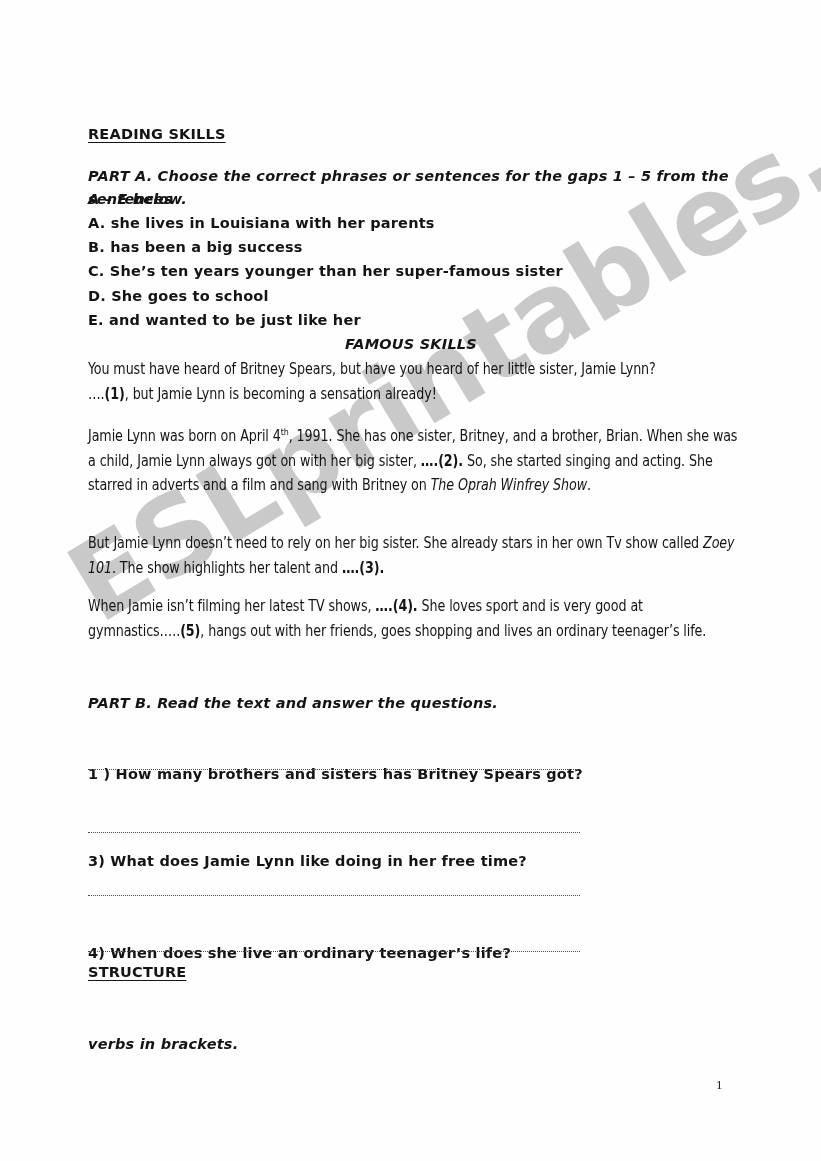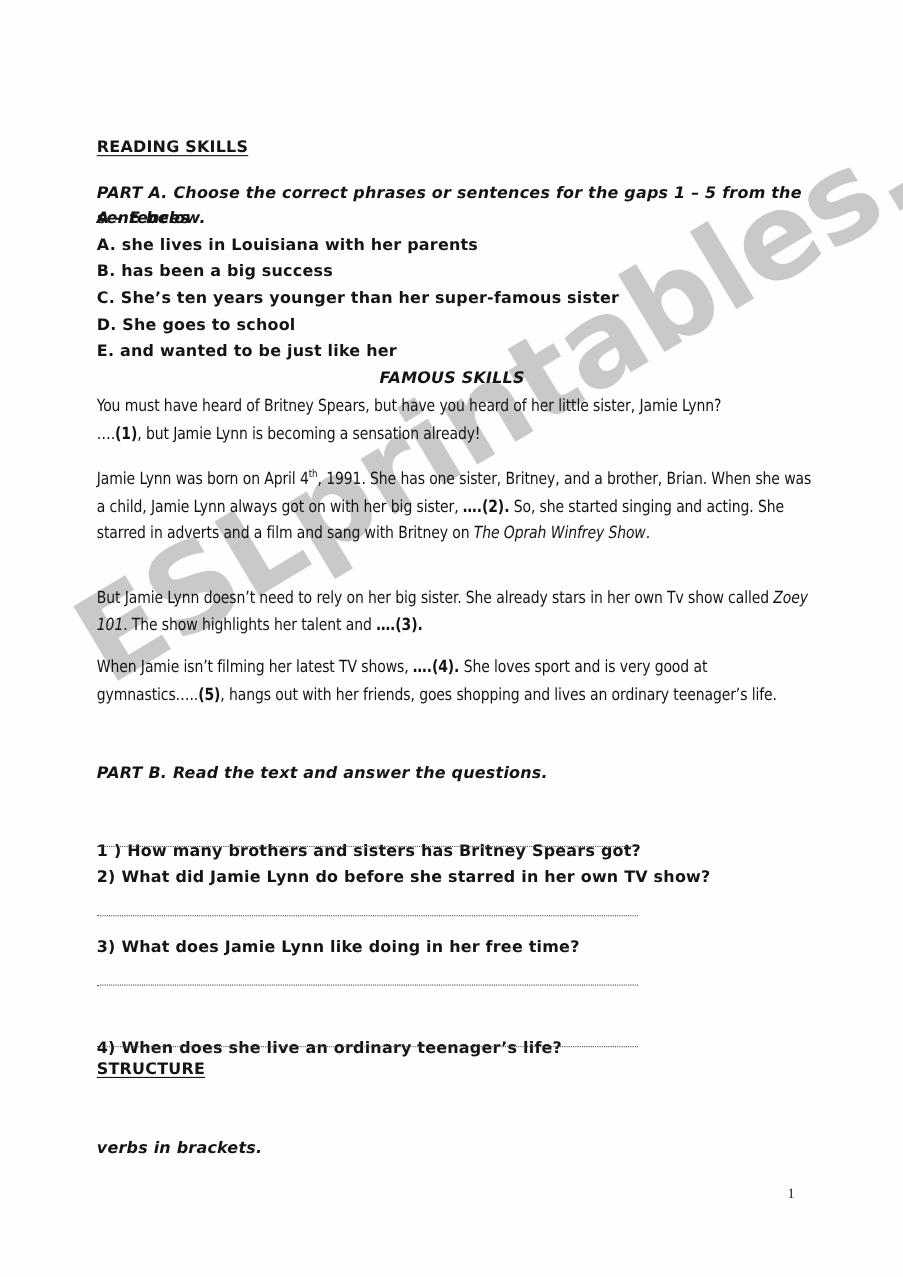--- a/index.html
+++ b/index.html
@@ -144,21 +144,20 @@
 
     <div class="blk body-narrow" style="left:88px; top:594px; width:700px;">
       <span>When Jamie isn’t filming her latest TV shows, </span><b>….(4).</b><span> She loves sport and is very good at gymnastics…..</span><b>(5)</b><span>, hangs out with her friends, goes shopping and lives an ordinary teenager’s life.</span>
     </div>
 
     <div class="blk comic-i" style="left:88px; top:692px;">PART B. Read the text and answer the questions.</div>
 
     <div class="blk comic" style="left:88px; top:724px;margin-top:40px;">1 ) How many brothers and sisters has Britney Spears got?</div>
     <div class="dots" style="left:88px; top:768px; width:492px;"></div>
 
-    <div class="blk comic" style="left:88px; top:788px;">2) What did Jamie Lynn do before she starred in her own TV show?</div>
     <div class="dots" style="left:88px; top:831px; width:492px;"></div>
 
     <div class="blk comic" style="left:88px; top:851px;">3) What does Jamie Lynn like doing in her free time?</div>
     <div class="dots" style="left:88px; top:894px; width:492px;"></div>
 
     <div class="blk comic" style="left:88px; top:907px;margin-top:36px;">4) When does she live an ordinary teenager’s life?</div>
     <div class="dots" style="left:88px; top:950px; width:492px;"></div>
 
     <div class="blk comic u" style="left:88px; top:962px;">STRUCTURE</div>
 

